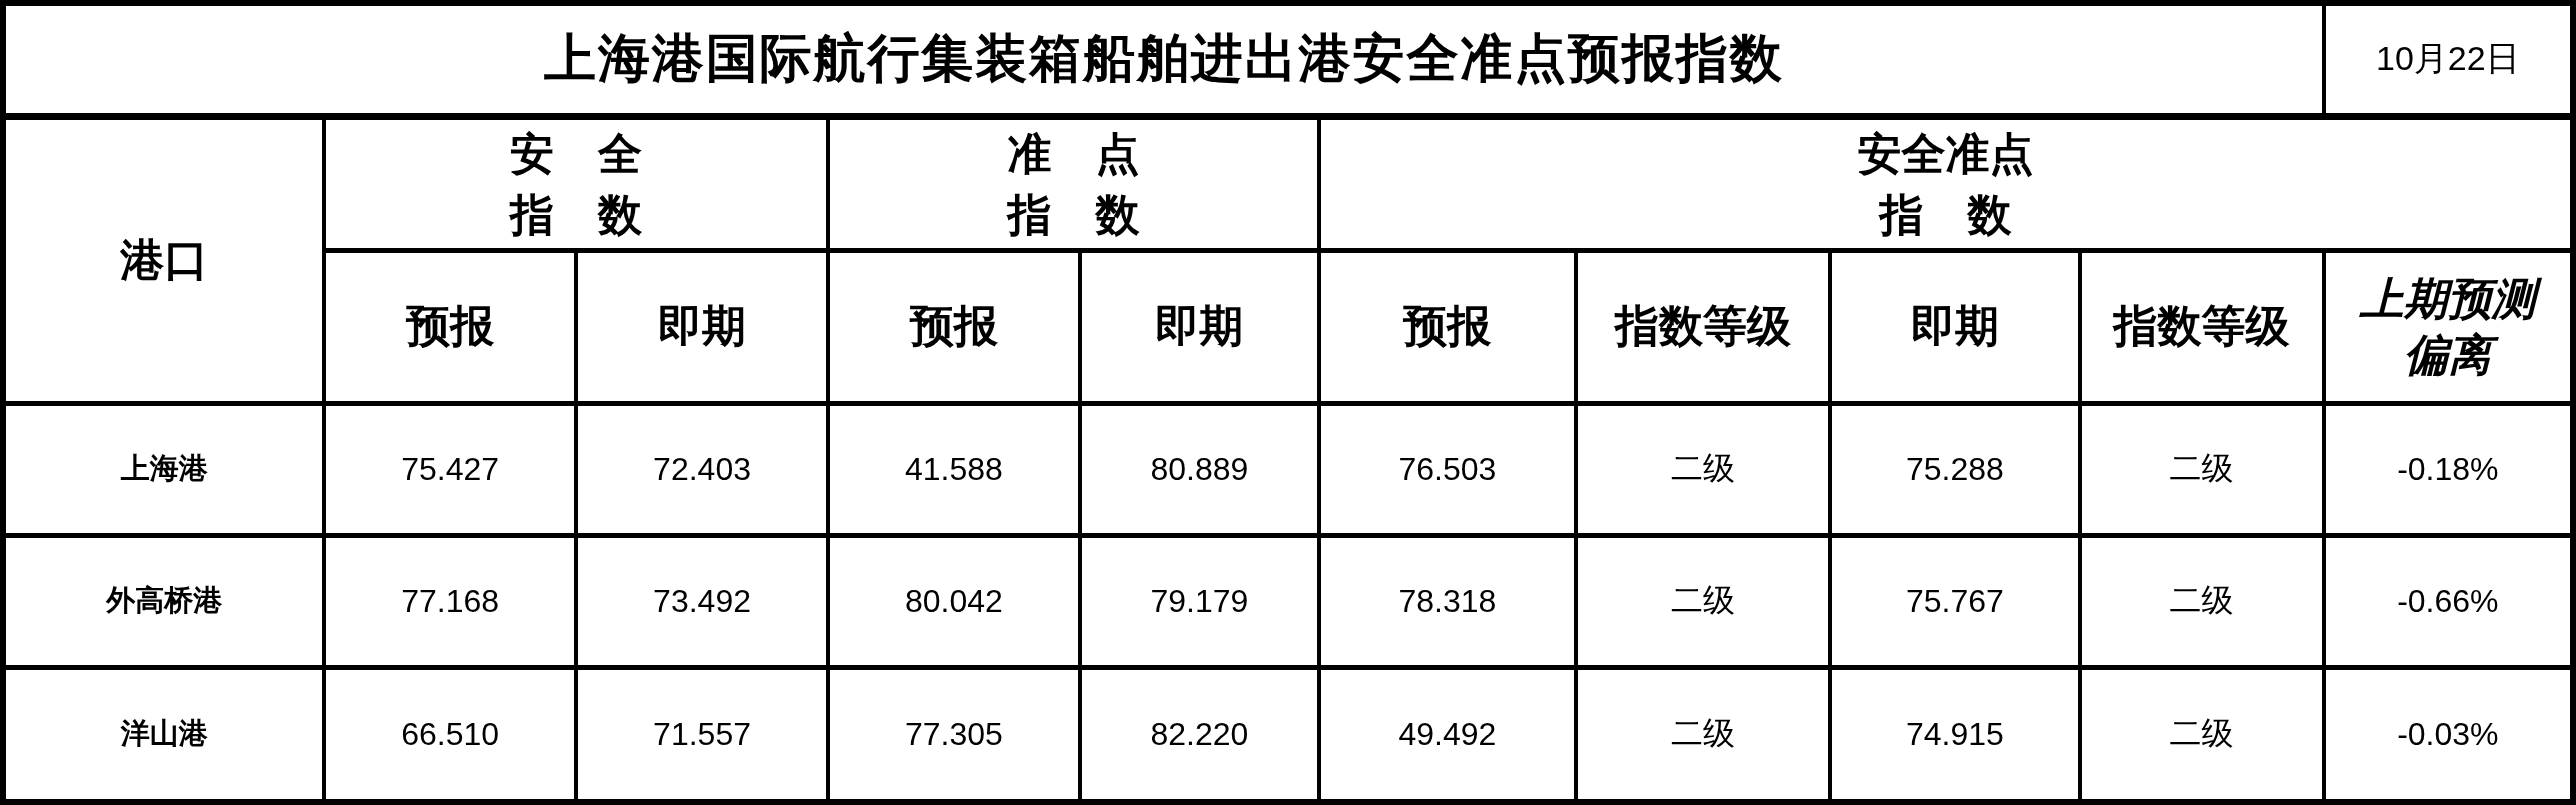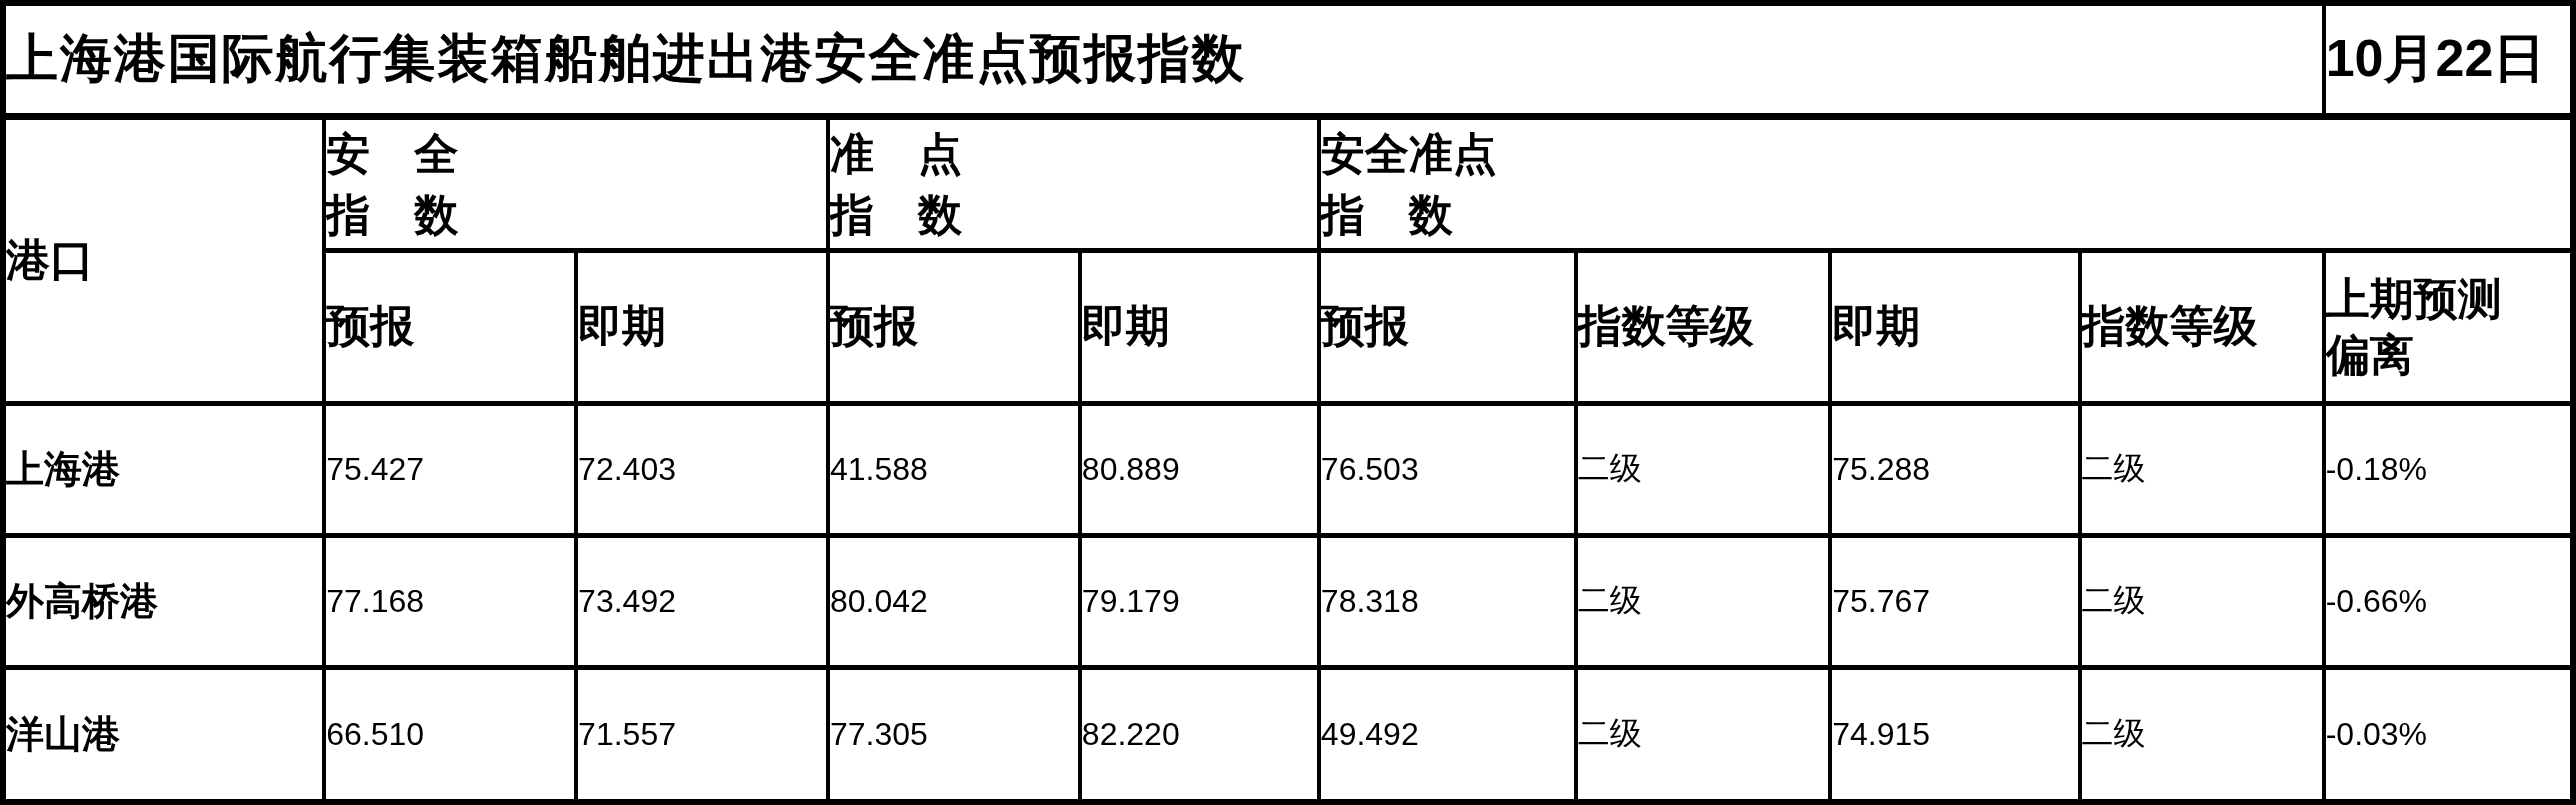--- a/index.html
+++ b/index.html
@@ -19,51 +19,51 @@
     border-collapse: collapse;
     table-layout: fixed;
     font-family: "Liberation Sans", sans-serif;
     color: #000000;
     background: #ffffff;
   }
   table.fc td {
     border: 4.8px solid #000000;
     border-top-width: 5.7px;
     border-bottom-width: 5.7px;
-    text-align: left;
+    text-align: center;
     vertical-align: middle;
     padding: 0;
     overflow: hidden;
     white-space: nowrap;
   }
   table.fc { border: 6.7px solid #000000; }
   tr.r-title td { border-bottom-width: 7.7px; }
   tr.r-title    { height: 113px; }
   tr.r-group    { height: 134px; }
   tr.r-sub      { height: 153px; }
   tr.r-data     { height: 132px; }
   tr.r-data-last{ height: 135px; }
 
   .t-title {
     font-size: 52px;
     font-weight: bold;
     letter-spacing: 1.9px;
   }
   .t-date {
-    font-size: 52px;
-    font-weight: bold;
+    font-size: 34px;
+    font-weight: normal;
   }
   .t-head {
     font-size: 44px;
     font-weight: bold;
   }
   .t-head .ln { line-height: 61px; }
-  .t-dev .ln  { line-height: 56px; }
+  .t-dev .ln  { line-height: 56px; font-style: italic; }
   .t-port {
-    font-size: 38px;
+    font-size: 29px;
     font-weight: bold;
   }
   .t-num {
     font-size: 32px;
     font-weight: normal;
   }
 </style>
 </head>
 <body>
 

